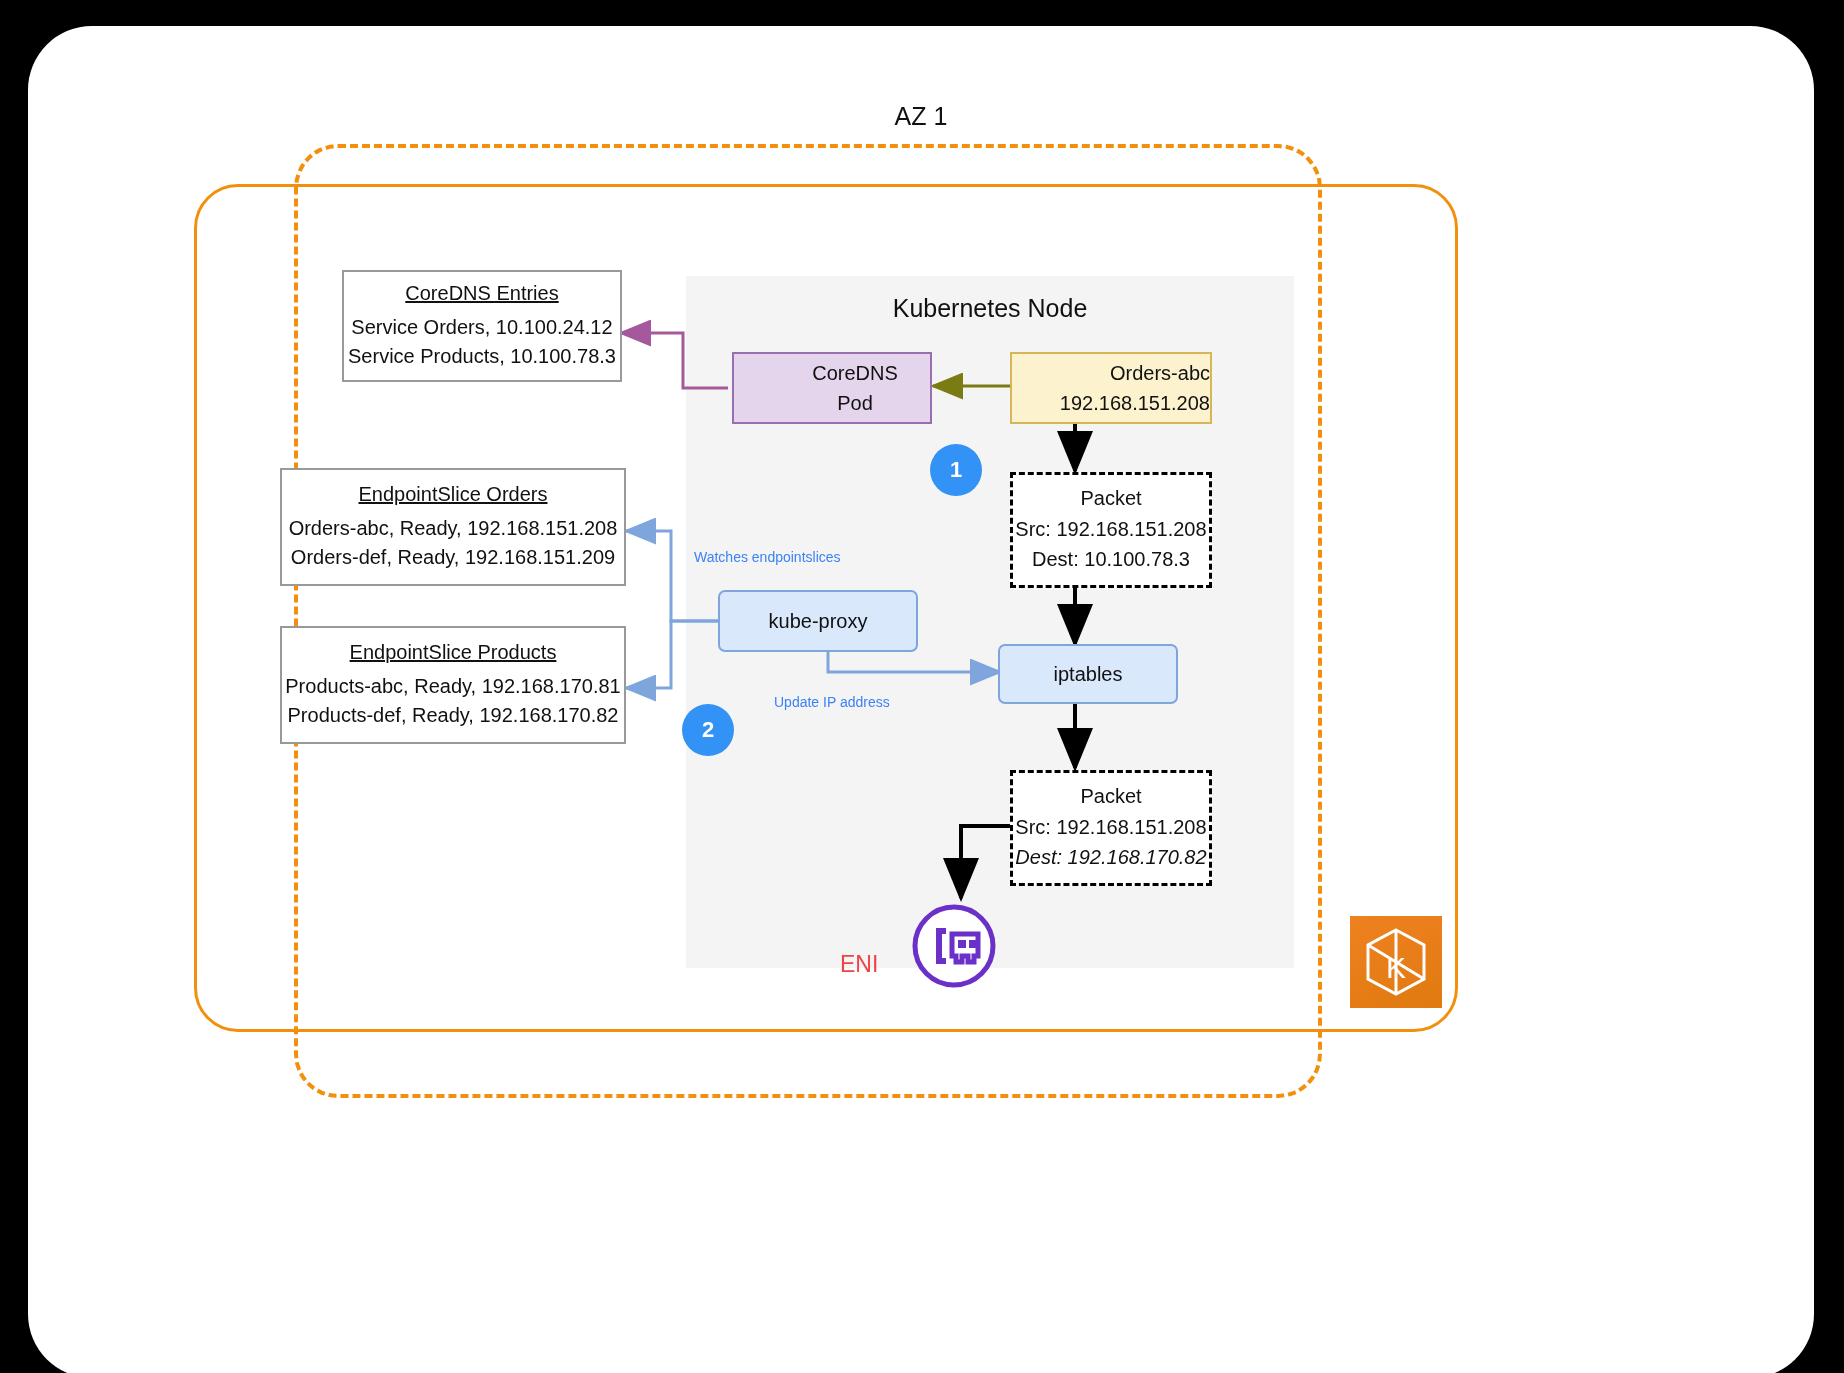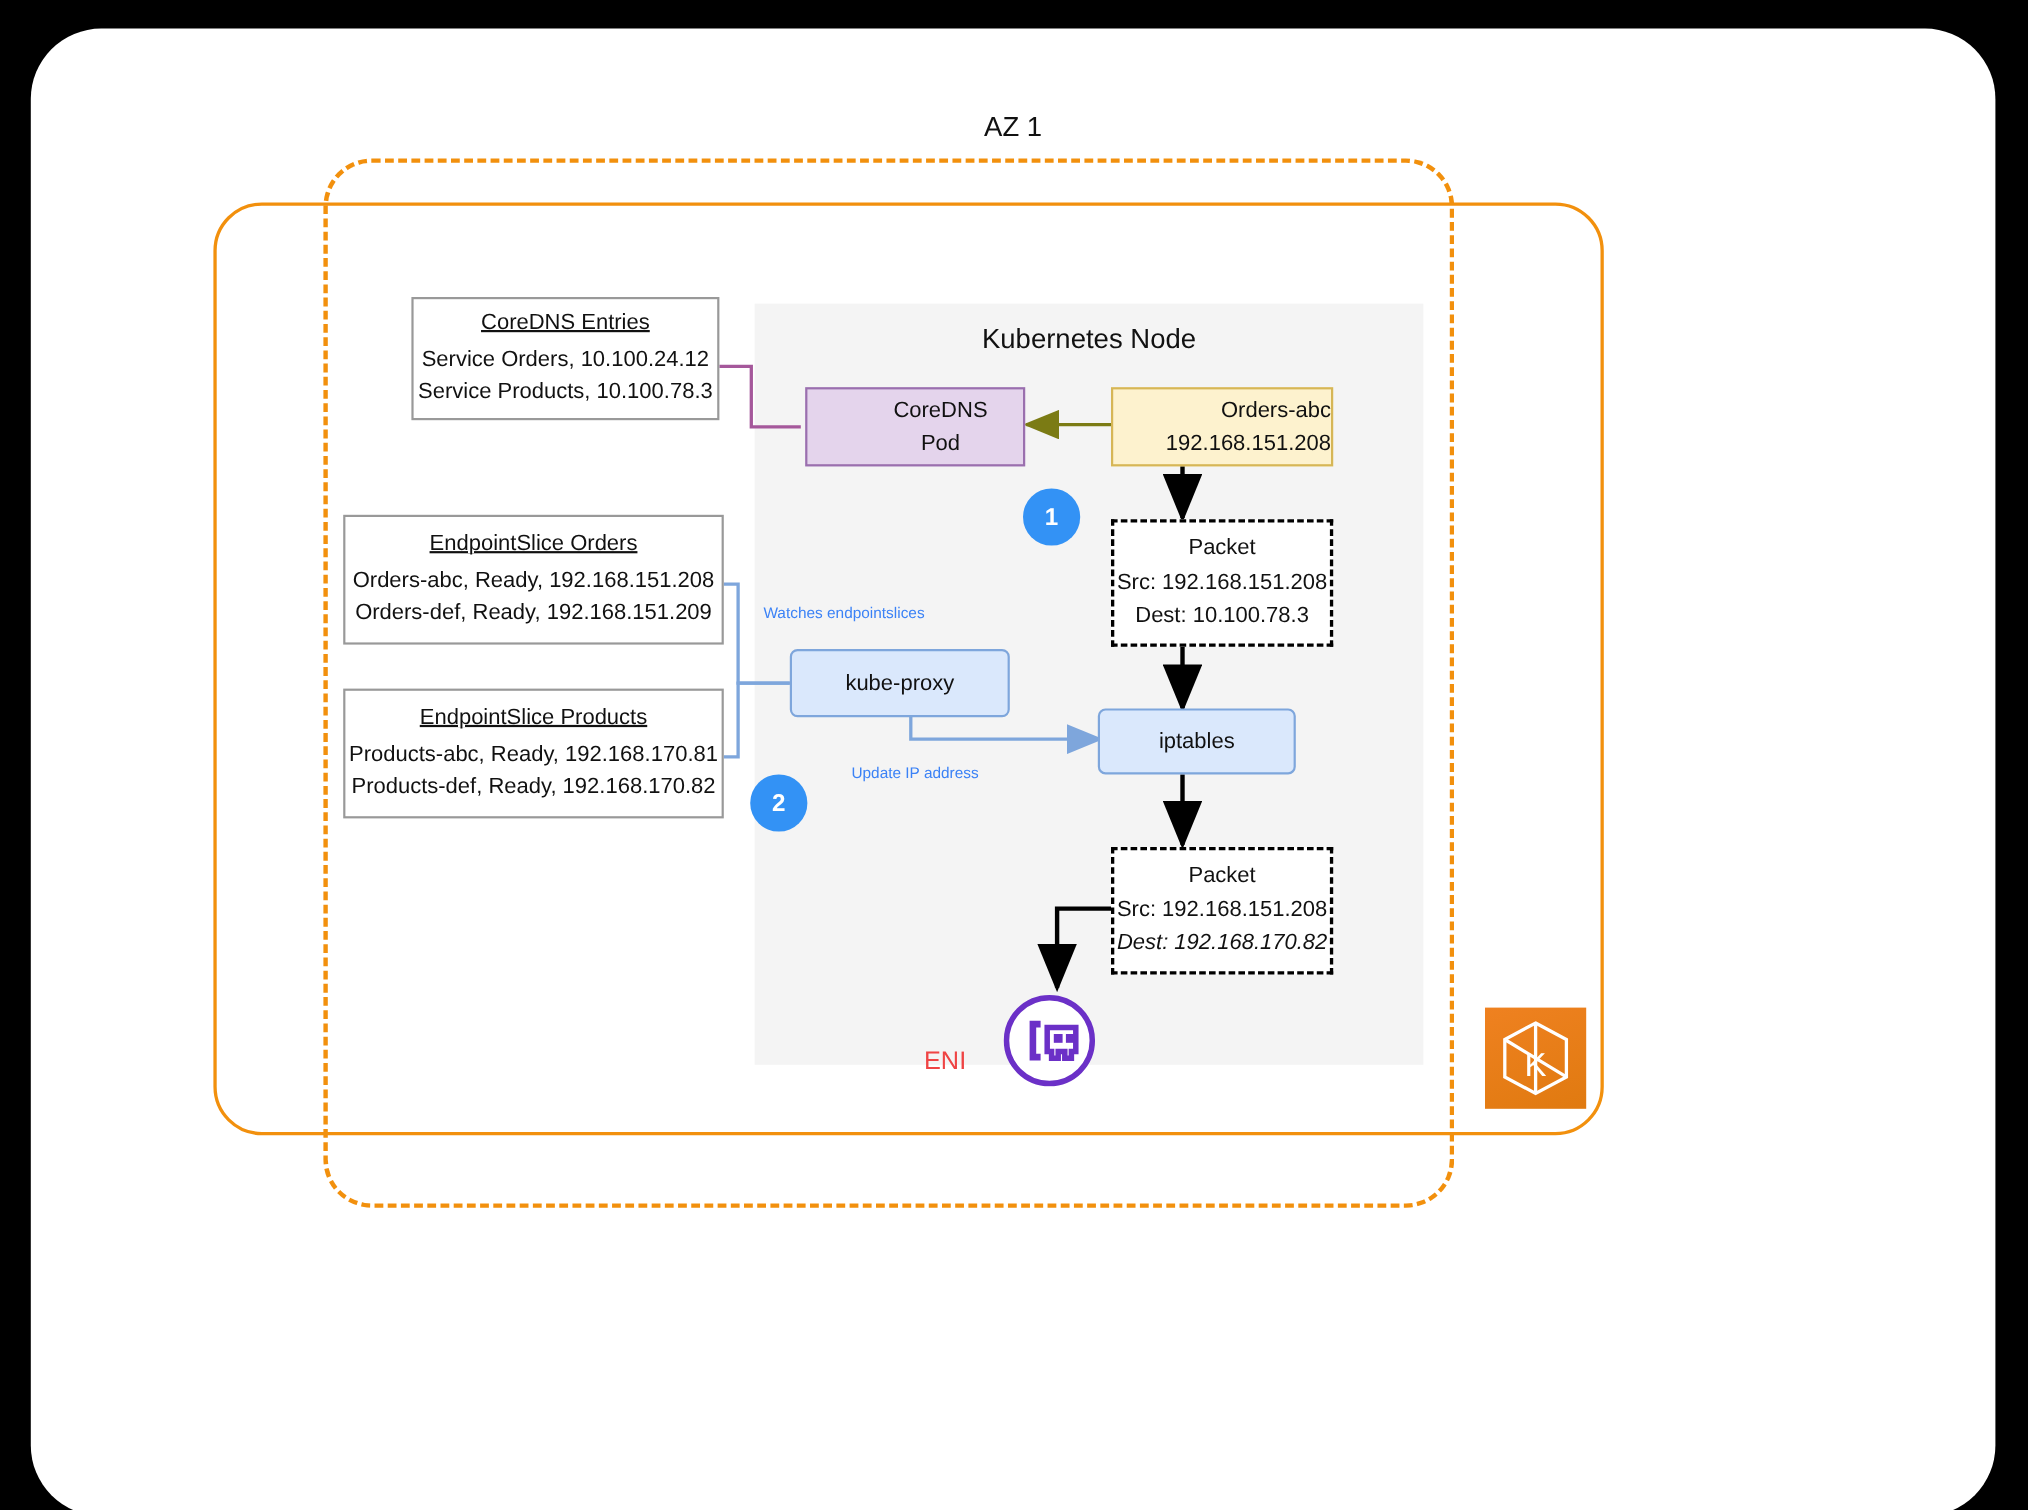--- a/index.html
+++ b/index.html
@@ -36,21 +36,21 @@
   #node-title{
     position:absolute;left:658px;top:268px;width:608px;text-align:center;
     font-size:25px;color:#111;
   }
 
   .box{position:absolute;box-sizing:border-box;display:flex;flex-direction:column;
        align-items:center;justify-content:center;}
   .box .ttl{font-size:20px;color:#111;text-decoration:underline;margin-bottom:8px;}
   .box .ln{font-size:20px;color:#111;line-height:1.45;white-space:nowrap;}
 
-  .greybox{border:2px solid #999;background:#fff;margin-left:32px;}
+  .greybox{border:2px solid #999;background:#fff;}
   .dashbox{border:3px dashed #000;background:#fff;}
   .dashbox .ln{font-size:20px;line-height:1.5;}
   .dashbox .hd{font-size:20px;color:#111;margin-bottom:4px;}
   .green-italic{color:#3ea30b;font-style:italic;}
 
   .purplebox{border:2.5px solid #9a6fae;background:#e4d4ec;padding-left:46px;}
   .yellowbox{border:2.5px solid #d6b656;background:#fdf2ce;}
   .bluebox{border:2.5px solid #7ea6dc;background:#dae8fc;border-radius:7px;}
   .bluebox .ln,.purplebox .ln,.yellowbox .ln{font-size:20px;line-height:1.5;}
 

